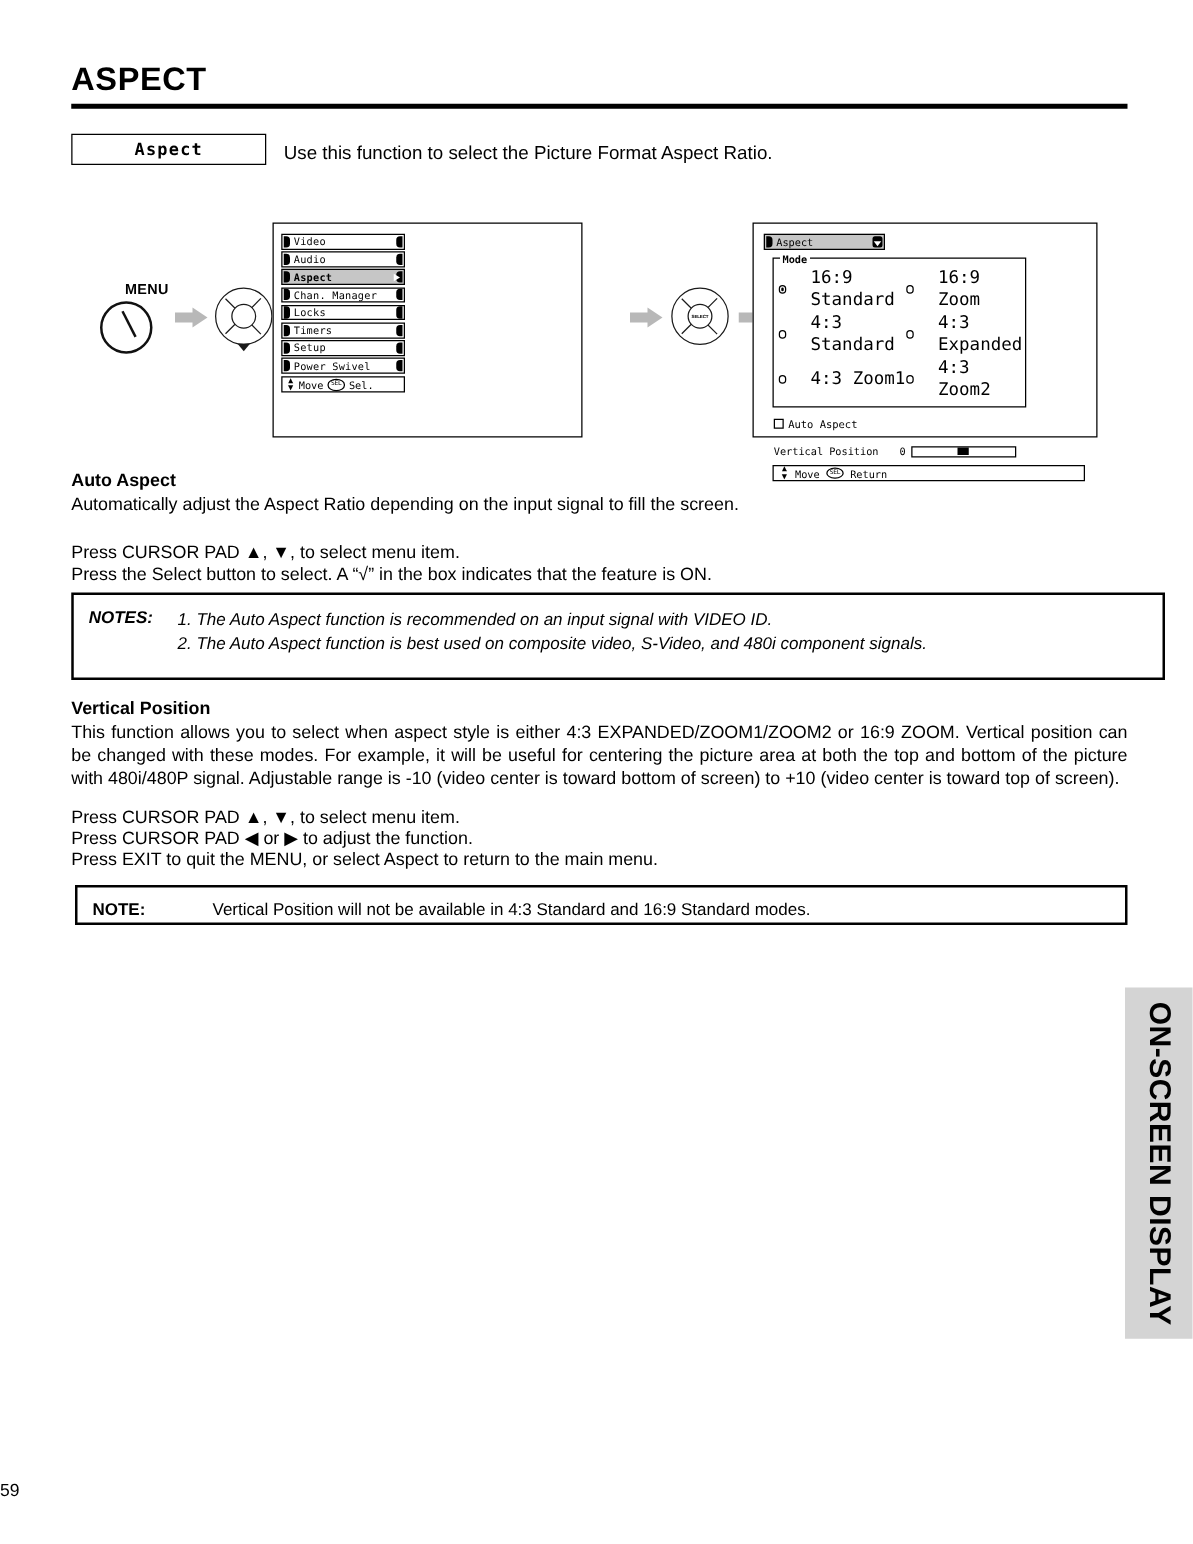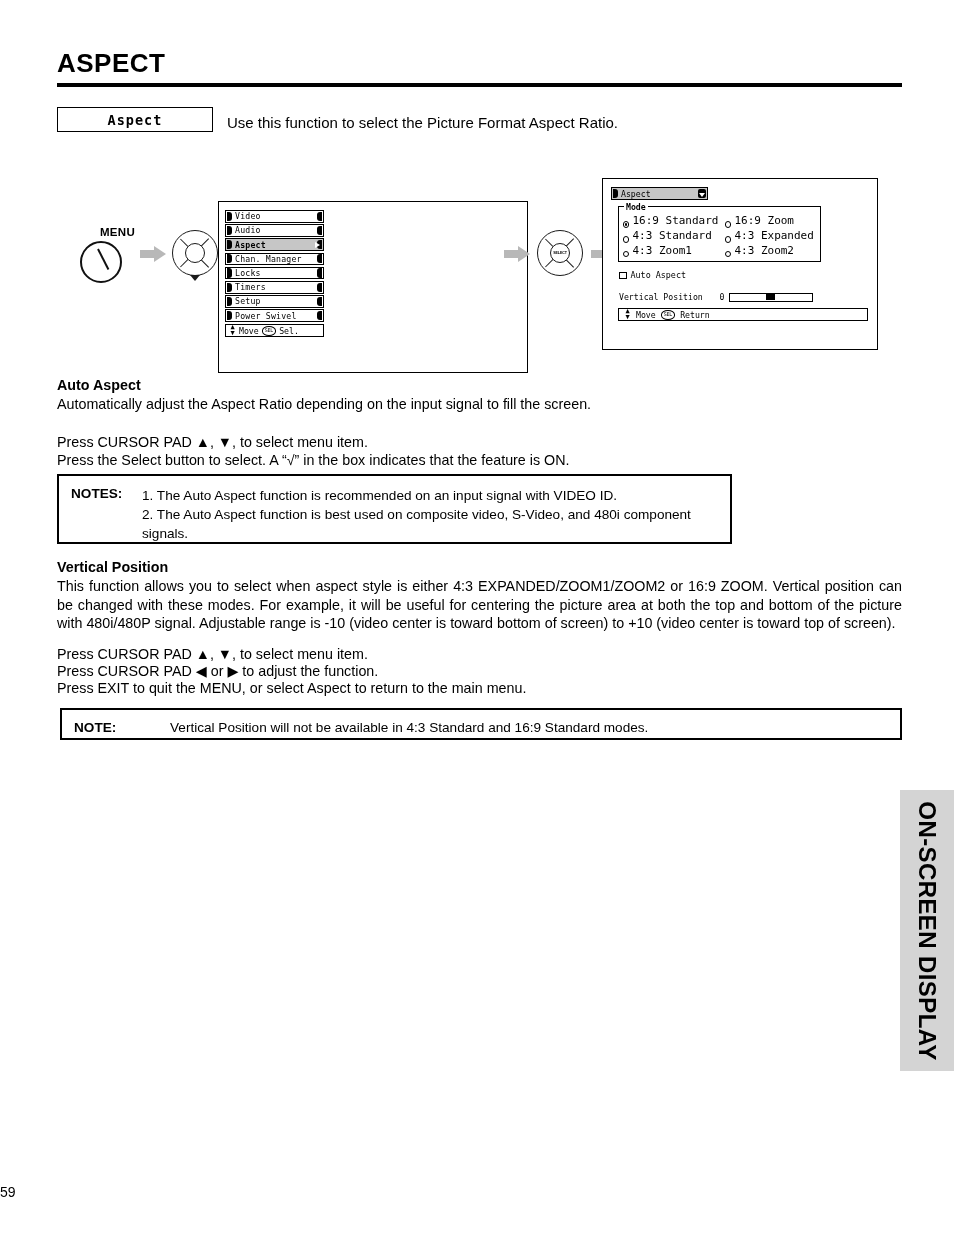--- a/index.html
+++ b/index.html
@@ -175,21 +175,21 @@
     border-top: 6px solid #1a1a1a;
   }
 
   
   .screen {
     position: absolute;
     border: 1.4px solid #000;
     background: #fff;
     box-sizing: border-box;
   }
-  .screen-left  { left: 161px; top: 0px;  width: 310px; height: 172px; margin-top: 23px; }
+  .screen-left  { left: 161px; top: 0px;  width: 248px; height: 172px; }
   .screen-right { left: 545px; top: 0px;  width: 276px; height: 172px; }
 
   
   .osd-list {
     position: absolute;
     left: 6px;
     top: 8px;
     width: 99px;
   }
   .osd-row {
@@ -313,24 +313,24 @@
     font-size: 8.2px;
     font-weight: bold;
   }
   .mode-grid {
     display: grid;
     grid-template-columns: 102px 1fr;
     row-gap: 1px;
   }
   .mode-opt {
     display: flex;
-    align-items: flex-end;
-    gap: 3px;
-    font-family: "DejaVu Sans Mono", monospace;
-    font-size: 11px;
+    align-items: center;
+    gap: 19px;
+    font-family: "DejaVu Sans Mono", monospace;
+    font-size: 14px;
     line-height: 1.25;
   }
   .radio {
     width: 6.4px;
     height: 6.4px;
     border: 1.1px solid #000;
     border-radius: 50%;
     box-sizing: border-box;
     flex: 0 0 auto;
     position: relative;
@@ -644,21 +644,21 @@
       </div>
     </div>
   </div>
 </div>
 
 <div class="sec-head" style="left:57px; top:377px;">Auto Aspect</div>
 <div class="para" style="left:57px; top:395px; width:845px;">Automatically adjust the Aspect Ratio depending on the input signal to fill the screen.</div>
 <div class="para" style="left:57px; top:433px; width:845px;">Press CURSOR PAD  ▲, ▼, to select menu item.</div>
 <div class="para" style="left:57px; top:451px; width:845px;">Press the Select button  to select.  A “√” in the box indicates that the feature is ON.</div>
 
-<div class="notebox" style="left:57px; top:474px; width:675px; height:70px;">
+<div class="notebox" style="left:57px; top:474px; width:875px; height:70px;font-style:italic;">
   <span class="nb-label">NOTES:</span>
   <div class="nb-items">
     <div>1. The Auto Aspect function is recommended on an input signal with VIDEO ID.</div>
     <div>2. The Auto Aspect function is best used on composite video, S-Video, and 480i component signals.</div>
   </div>
 </div>
 
 <div class="sec-head" style="left:57px; top:559px;">Vertical Position</div>
 <div class="para" style="left:57px; top:577px; width:845px; text-align:justify;">This function allows you to select when aspect style is either 4:3 EXPANDED/ZOOM1/ZOOM2 or 16:9 ZOOM.  Vertical position can be changed with these modes.  For example, it will be useful for centering the picture area at both the top and bottom of the picture with 480i/480P signal.  Adjustable range is -10 (video center is toward bottom of screen) to +10 (video center is toward top of screen).</div>
 <div class="para" style="left:57px; top:645px; width:845px;">Press CURSOR PAD  ▲, ▼, to select menu item.</div>

